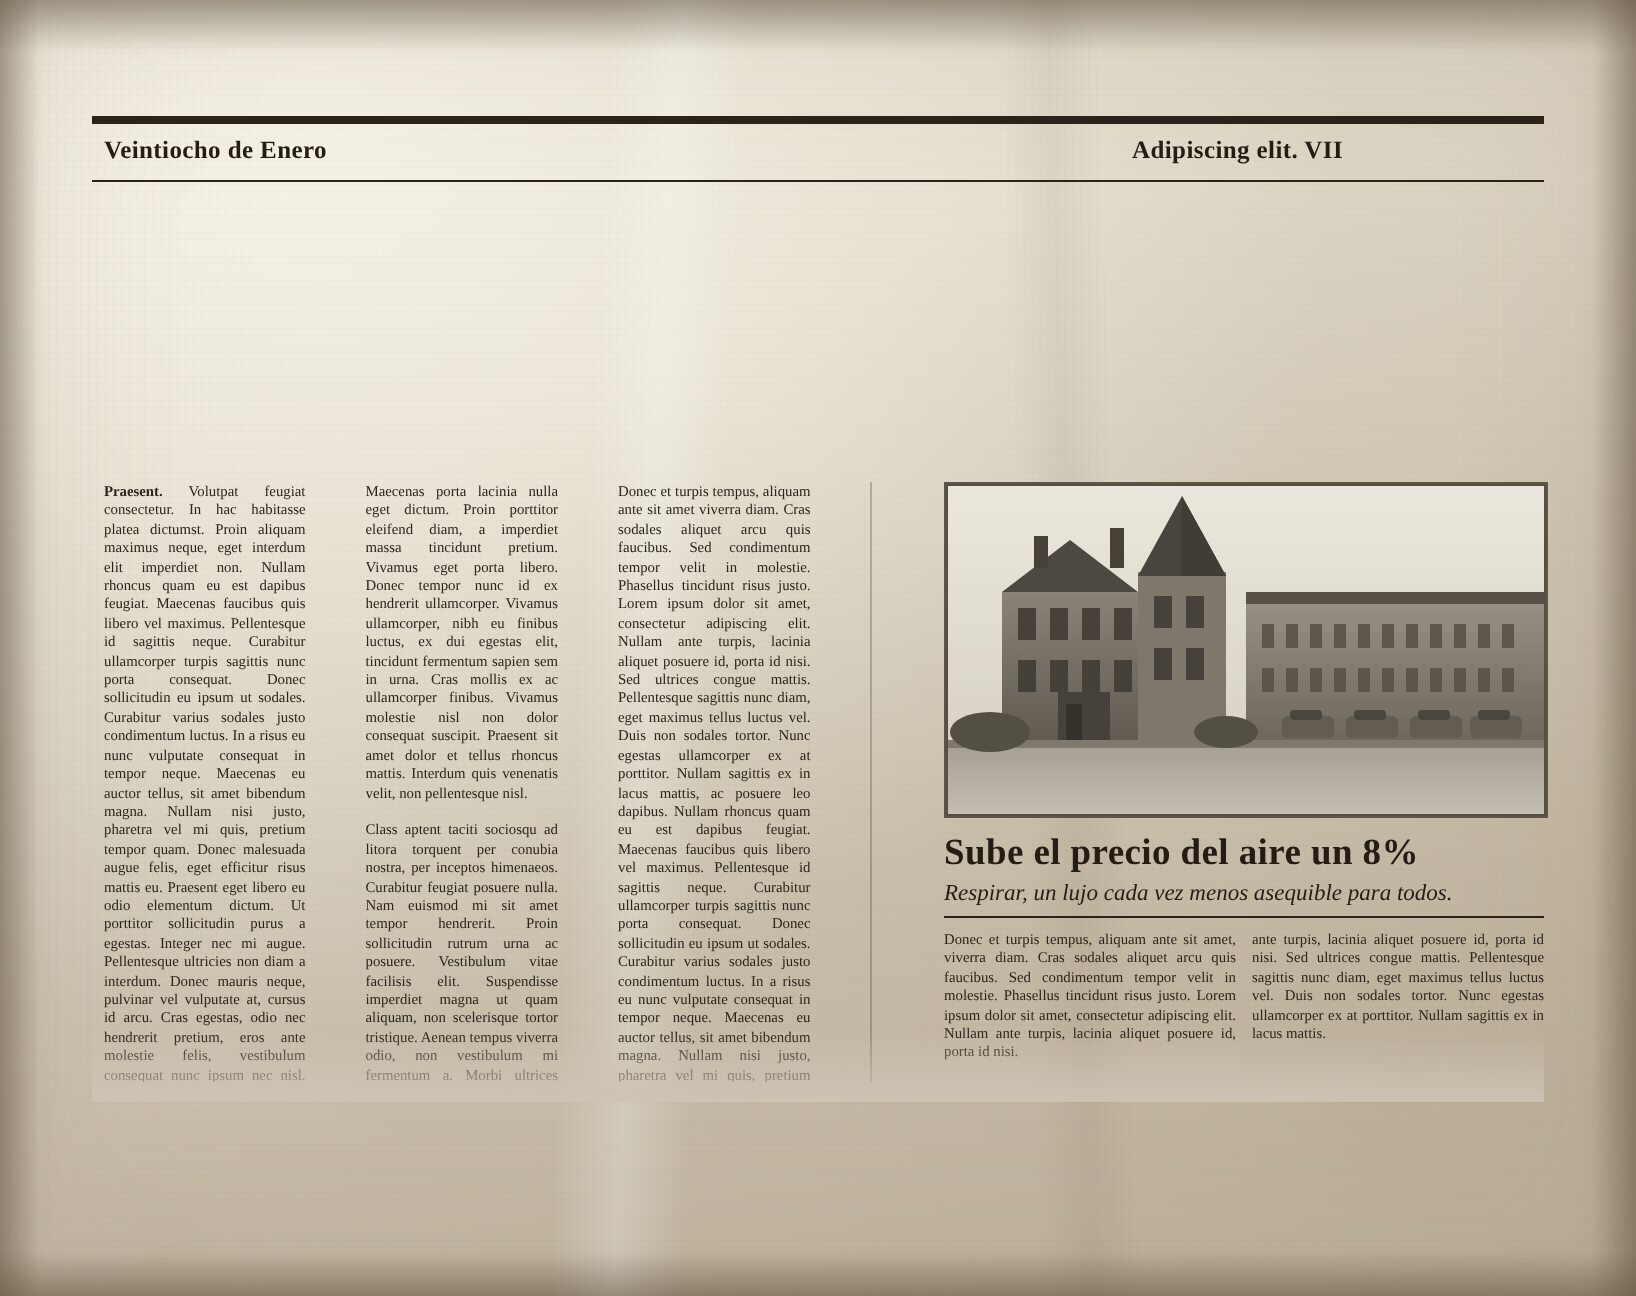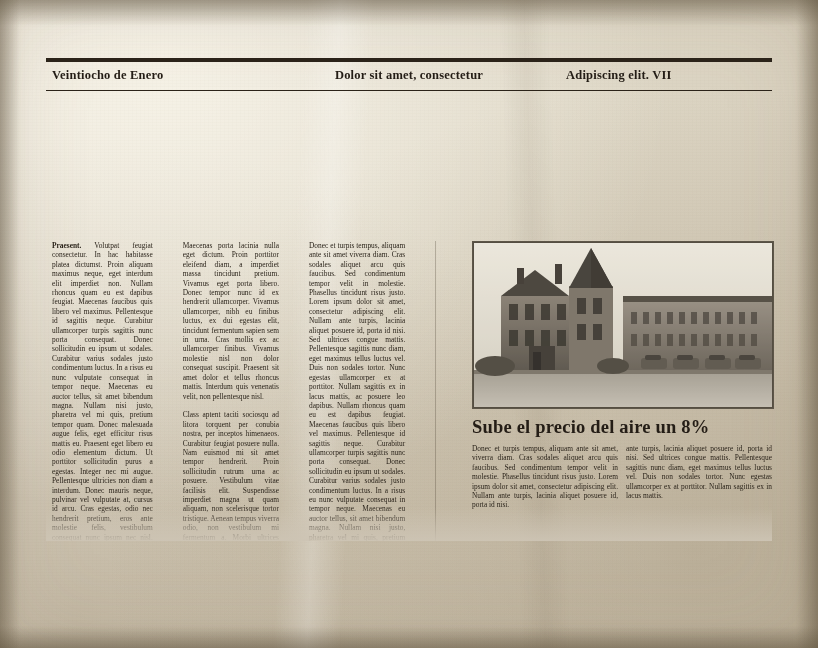--- a/index.html
+++ b/index.html
@@ -242,21 +242,20 @@
 
   <div id="content">
 
     <hr class="rule">
 
 
     <hr class="rule">
 
     <div id="dateline">
       <div class="left">Veintiocho de Enero</div>
-      <div class="center">Dolor sit amet, consectetur</div>
       <div class="right">Adipiscing elit. VII</div>
     </div>
 
     <hr class="rule thin">
 
     <div id="body-area">
 
       <div class="col c1">
         <span class="lead">Praesent.</span><span> Volutpat feugiat consectetur. In hac habitasse platea dictumst. Proin aliquam maximus neque, eget interdum elit imperdiet non. Nullam rhoncus quam eu est dapibus feugiat. Maecenas faucibus quis libero vel maximus. Pellentesque id sagittis neque. Curabitur ullamcorper turpis sagittis nunc porta consequat. Donec sollicitudin eu ipsum ut sodales. Curabitur varius sodales justo condimentum luctus. In a risus eu nunc vulputate consequat in tempor neque. Maecenas eu auctor tellus, sit amet bibendum magna. Nullam nisi justo, pharetra vel mi quis, pretium tempor quam. Donec malesuada augue felis, eget efficitur risus mattis eu. Praesent eget libero eu odio elementum dictum. Ut porttitor sollicitudin purus a egestas. Integer nec mi augue. Pellentesque ultricies non diam a interdum. Donec mauris neque, pulvinar vel vulputate at, cursus id arcu. Cras egestas, odio nec hendrerit pretium, eros ante molestie felis, vestibulum consequat nunc ipsum nec nisl. Integer molestie elementum nisi, vel varius nisi. Cras fermentum, purus ut eleifend maximus, ante dolor tincidunt nibh, nec congue neque.</span>
       </div>
@@ -373,20 +372,21 @@
 
             <ellipse cx="22" cy="124" rx="20" ry="10" fill="#3b362d"></ellipse>
             <ellipse cx="140" cy="124" rx="16" ry="8" fill="#3b362d"></ellipse>
 
             <rect x="0" y="0" width="300" height="166" fill="#d8d2c4" opacity=".16"></rect>
             <rect x="0" y="0" width="300" height="166" fill="none" stroke="#554e42" stroke-width="2"></rect>
           </svg>
         </div>
 
         <div id="feature-head">Sube el precio del aire un 8%</div>
+        <div id="feature-sub">Respirar, un lujo cada vez menos asequible para todos.</div>
 
         <div id="feature-cols">
           <div class="fcol">Donec et turpis tempus, aliquam ante sit amet, viverra diam. Cras sodales aliquet arcu quis faucibus. Sed condimentum tempor velit in molestie. Phasellus tincidunt risus justo. Lorem ipsum dolor sit amet, consectetur adipiscing elit. Nullam ante turpis, lacinia aliquet posuere id, porta id nisi.</div>
           <div class="fcol">ante turpis, lacinia aliquet posuere id, porta id nisi. Sed ultrices congue mattis. Pellentesque sagittis nunc diam, eget maximus tellus luctus vel. Duis non sodales tortor. Nunc egestas ullamcorper ex at porttitor. Nullam sagittis ex in lacus mattis.</div>
         </div>
 
       </div>
 
       <div id="fade-bottom"></div>
     </div>

